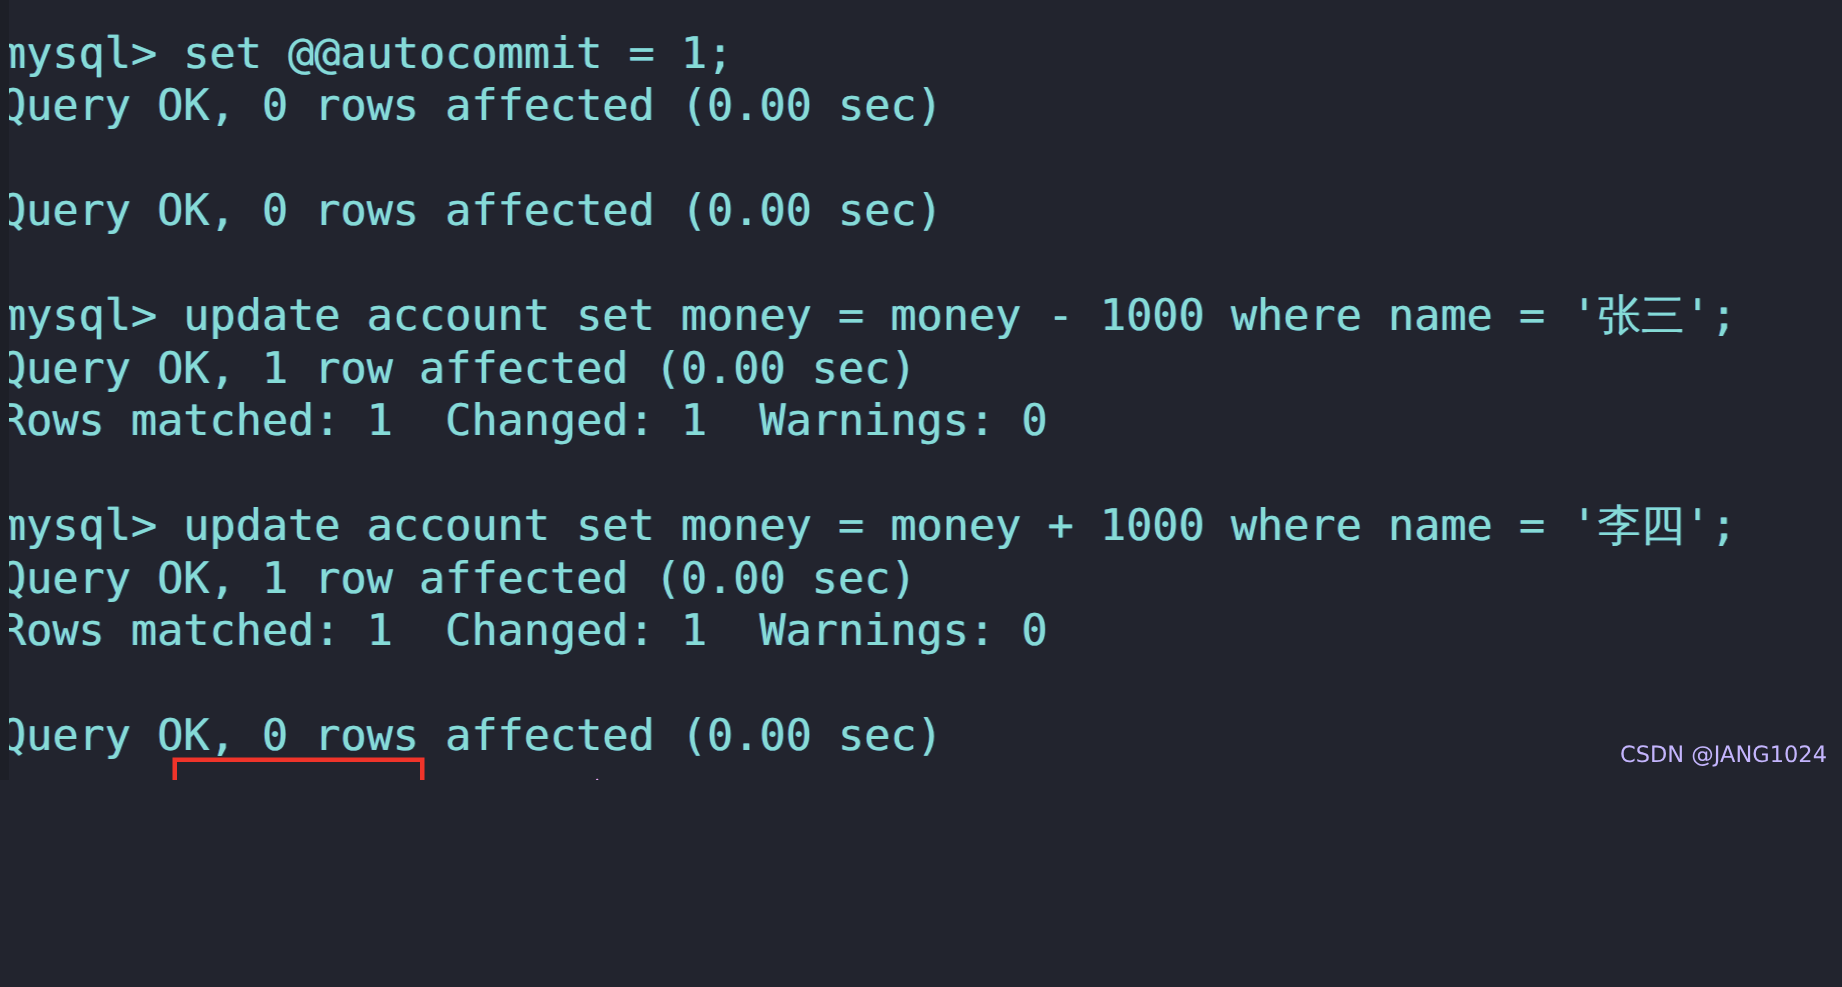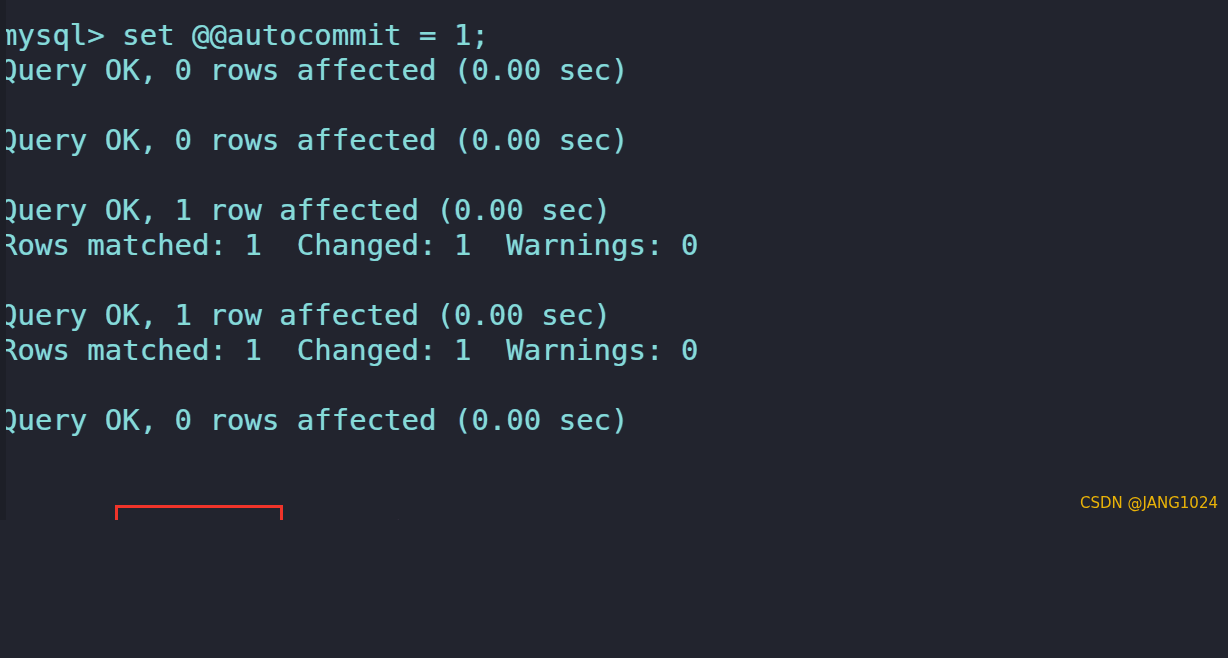--- a/index.html
+++ b/index.html
@@ -69,41 +69,43 @@
     z-index: 4;
   }
   
   #watermark {
     position: absolute;
     right: 10px;
     bottom: 7px;
     font-family: "DejaVu Sans", "Liberation Sans", sans-serif;
     font-size: 15px;
     line-height: 20px;
-    color: #eab308;
+    color: #c4b5fd;
     white-space: pre;
     z-index: 5;
   }
 </style>
 </head>
 <body>
 
 <div id="terminal">
 
   <div id="left-gutter"></div>
 
   <div id="console-lines">
     <div class="line">mysql&gt; set @@autocommit = 1;</div>
     <div class="line">Query OK, 0 rows affected (0.00 sec)</div>
     <div class="line blank"></div>
     <div class="line">Query OK, 0 rows affected (0.00 sec)</div>
     <div class="line blank"></div>
+    <div class="line">mysql&gt; update account set money = money - 1000 where name = '张三';</div>
     <div class="line">Query OK, 1 row affected (0.00 sec)</div>
     <div class="line">Rows matched: 1  Changed: 1  Warnings: 0</div>
     <div class="line blank"></div>
+    <div class="line">mysql&gt; update account set money = money + 1000 where name = '李四';</div>
     <div class="line">Query OK, 1 row affected (0.00 sec)</div>
     <div class="line">Rows matched: 1  Changed: 1  Warnings: 0</div>
     <div class="line blank"></div>
     <div class="line">Query OK, 0 rows affected (0.00 sec)</div>
     <div class="line blank"></div>
   </div>
 
   <div id="commit-highlight"></div>
 
   <div id="commit-annotation">提交</div>

